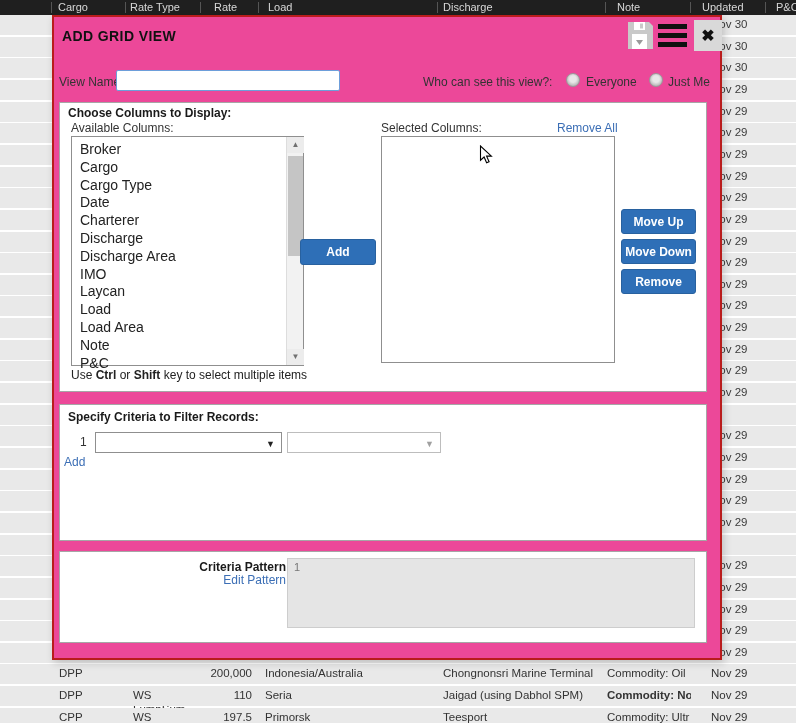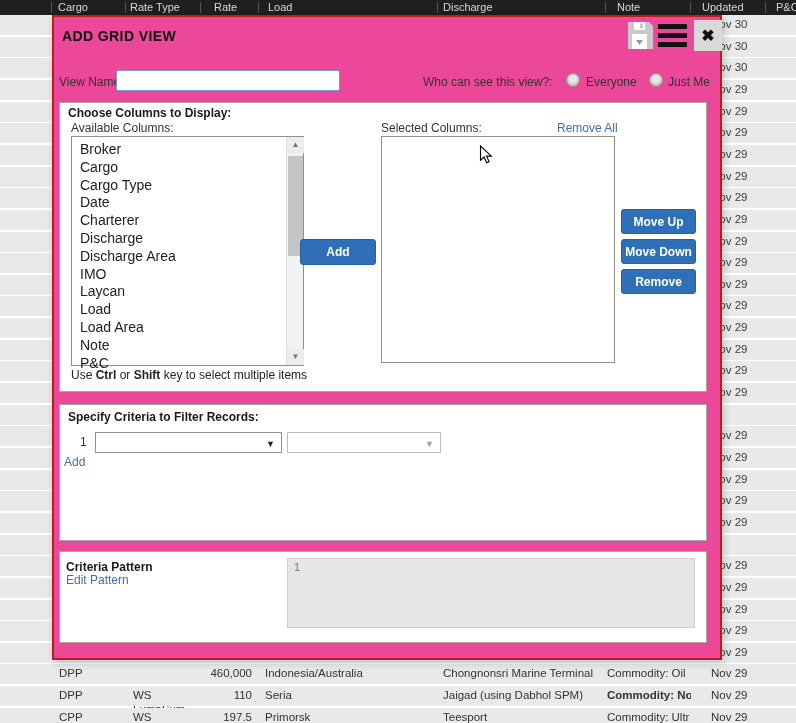--- a/index.html
+++ b/index.html
@@ -71,21 +71,21 @@
   #criteria-title { position:absolute; left:8px; top:5px; }
   #criteria-number { position:absolute; left:20px; top:30px; font-size:12px; color:#333; }
   .fake-select { position:absolute; top:27px; height:21px; background:#fff; cursor:pointer; }
   #field-select { left:35px; width:187px; border:1px solid #8f8f8f; }
   #operator-select { left:227px; width:154px; border:1px solid #bdbdbd; }
   .sel-arrow { position:absolute; right:6px; top:6px; font-size:9px; color:#222; }
   #operator-select .sel-arrow { color:#a0a0a0; }
   #criteria-add-link { position:absolute; left:4px; top:50px; }
 
   #pattern-section { top:534px; height:92px; }
-  #pattern-labels { position:absolute; left:6px; top:9px; width:220px; text-align:left; }
+  #pattern-labels { position:absolute; left:6px; top:9px; width:220px; text-align:right; }
   #pattern-labels .boldlbl, #pattern-labels .link { display:block; line-height:13px; }
   #pattern-box { position:absolute; left:227px; top:6px; width:408px; height:70px;
     background:#e5e5e5; border:1px solid #cdcdcd; font-size:11px; color:#777; padding:2px 6px; }
 
   #cursor { position:absolute; left:479px; top:145px; z-index:9; }
 </style>
 </head>
 <body>
 
 <div id="stage">
@@ -192,21 +192,21 @@
       </div>
       <div class="bg-row" style="top: 621.2px;">
         <span class="bg-date">Nov 29</span>
       </div>
       <div class="bg-row" style="top: 642.85px;">
         <span class="bg-date">Nov 29</span>
       </div>
       <div class="bg-row" style="top: 664px;">
         <span class="cell" style="left: 59px; width: 70px; text-align: left;">DPP</span>
         <span class="cell" style="left: 133px; width: 64px; text-align: left; margin-top: 36px;">LumpSum</span>
-        <span class="cell" style="left: 198px; width: 54px; text-align: right;">460,000</span>
+        <span class="cell" style="left: 198px; width: 54px; text-align: right;">200,000</span>
         <span class="cell" style="left: 265px; width: 172px; text-align: left;">Indonesia/Australia</span>
         <span class="cell" style="left: 443px; width: 162px; text-align: left;">Chongnonsri Marine Terminal</span>
         <span class="cell" style="left: 607px; width: 84px; text-align: left;">Commodity: Oil</span>
         <span class="cell" style="left: 711px; width: 60px; text-align: left;">Nov 29</span>
       </div>
       <div class="bg-row" style="top: 686px;">
         <span class="cell" style="left: 59px; width: 70px; text-align: left;">DPP</span>
         <span class="cell" style="left: 133px; width: 64px; text-align: left;">WS</span>
         <span class="cell" style="left: 198px; width: 54px; text-align: right;">110</span>
         <span class="cell" style="left: 265px; width: 172px; text-align: left;">Seria</span>

